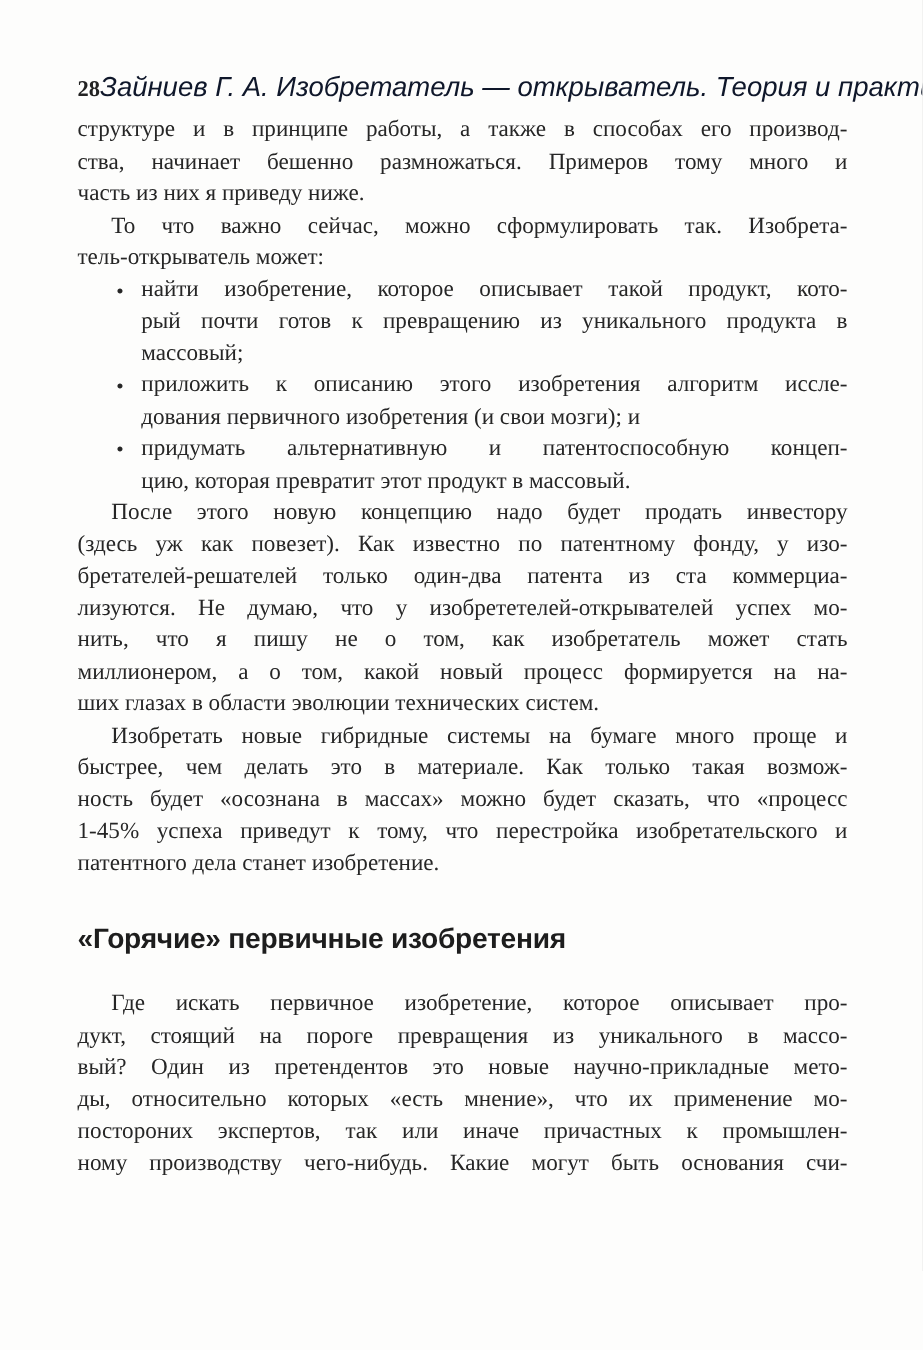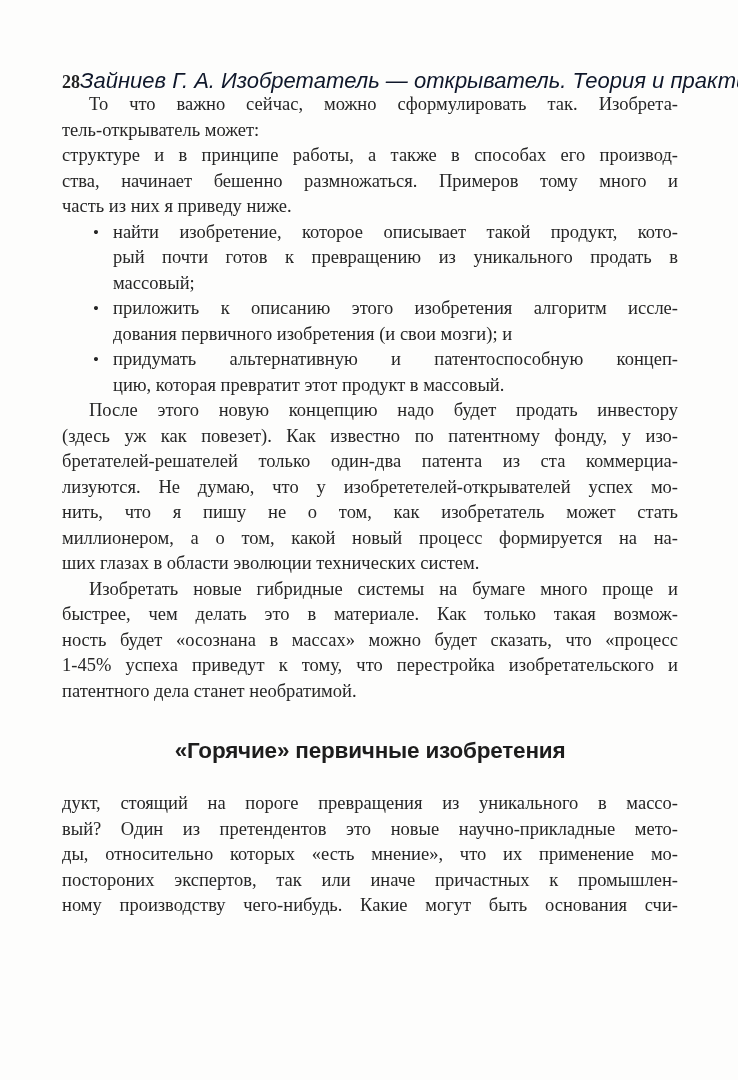--- a/index.html
+++ b/index.html
@@ -8,21 +8,21 @@
     width: 738px;
     height: 1080px;
     margin: 0 auto;
     background: #fdfdfc;
     color: #262626;
     font-family: "Liberation Serif", "DejaVu Serif", serif;
     overflow: hidden;
   }
   .running-header {
     position: absolute;
-    top: 68px;
+    top: 57px;
     left: 62px;
     width: 616px;
     display: flex;
     justify-content: space-between;
     align-items: baseline;
   }
   .page-number {
     font-weight: bold;
     font-size: 18px;
     color: #232323;
@@ -52,48 +52,47 @@
     left: 31px;
     top: 0;
     font-size: 17px;
   }
   .heading {
     font-family: "Liberation Sans", "DejaVu Sans", sans-serif;
     font-weight: bold;
     font-size: 22.5px;
     line-height: 33px;
     letter-spacing: -0.2px;
-    text-align: center;
     color: #1d1d1d;
     margin-top: 30px;
     margin-bottom: 24px;
   }
 </style>
 </head>
 <body>
 
 <div class="page">
   <div class="running-header">
     <span class="page-number">28</span>
     <span class="running-title">Зайниев Г. А. Изобретатель — открыватель. Теория и практика</span>
   </div>
   <div class="text-block">
       <div class="para">
-        <div class="line j ind">То что важно сейчас, можно сформулировать так. Изобрета-</div>
-        <div class="line">тель-открыватель может:</div>
-      </div>
-      <div class="para">
         <div class="line j">структуре и в принципе работы, а также в способах его производ-</div>
         <div class="line j">ства, начинает бешенно размножаться. Примеров тому много и</div>
         <div class="line">часть из них я приведу ниже.</div>
       </div>
+      <div class="para">
+        <div class="line j ind">То что важно сейчас, можно сформулировать так. Изобрета-</div>
+        <div class="line">тель-открыватель может:</div>
+      </div>
       <div class="li">
         <span class="marker">•</span>
         <div class="line j">найти изобретение, которое описывает такой продукт, кото-</div>
-        <div class="line j">рый почти готов к превращению из уникального продать в</div>
+        <div class="line j">рый почти готов к превращению из уникального продукта в</div>
         <div class="line">массовый;</div>
       </div>
       <div class="li">
         <span class="marker">•</span>
         <div class="line j">приложить к описанию этого изобретения алгоритм иссле-</div>
         <div class="line">дования первичного изобретения (и свои мозги); и</div>
       </div>
       <div class="li">
         <span class="marker">•</span>
         <div class="line j">придумать альтернативную и патентоспособную концеп-</div>
@@ -106,24 +105,25 @@
         <div class="line j">лизуются. Не думаю, что у изобрететелей-открывателей успех мо-</div>
         <div class="line j">нить, что я пишу не о том, как изобретатель может стать</div>
         <div class="line j">миллионером, а о том, какой новый процесс формируется на на-</div>
         <div class="line">ших глазах в области эволюции технических систем.</div>
       </div>
       <div class="para">
         <div class="line j ind">Изобретать новые гибридные системы на бумаге много проще и</div>
         <div class="line j">быстрее, чем делать это в материале. Как только такая возмож-</div>
         <div class="line j">ность будет «осознана в массах» можно будет сказать, что «процесс</div>
         <div class="line j">1-45% успеха приведут к тому, что перестройка изобретательского и</div>
-        <div class="line">патентного дела станет необратимой.</div>
+        <div class="line">патентного дела станет изобретение.</div>
       </div>
       <div class="heading">«Горячие» первичные изобретения</div>
       <div class="para">
+        <div class="line j ind">Где искать первичное изобретение, которое описывает про-</div>
         <div class="line j">дукт, стоящий на пороге превращения из уникального в массо-</div>
         <div class="line j">вый? Один из претендентов это новые научно-прикладные мето-</div>
         <div class="line j">ды, относительно которых «есть мнение», что их применение мо-</div>
         <div class="line j">постороних экспертов, так или иначе причастных к промышлен-</div>
         <div class="line j">ному производству чего-нибудь. Какие могут быть основания счи-</div>
       </div>
     </div>
 </div>
 
 </body></html>

